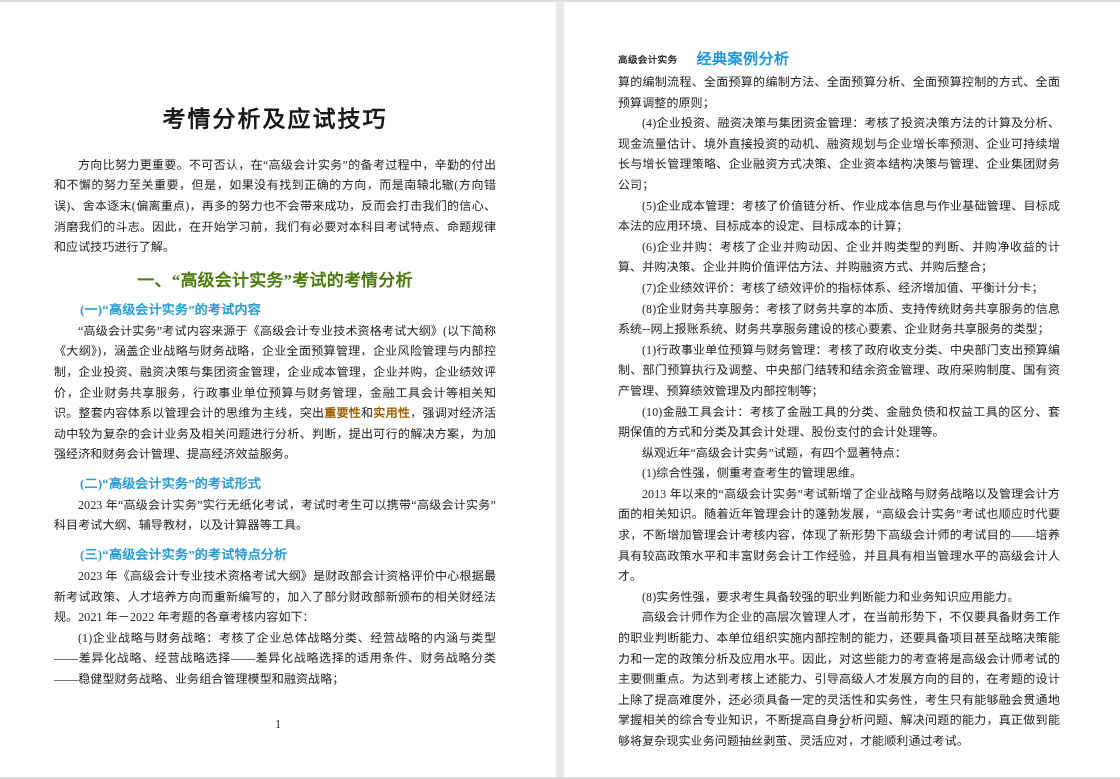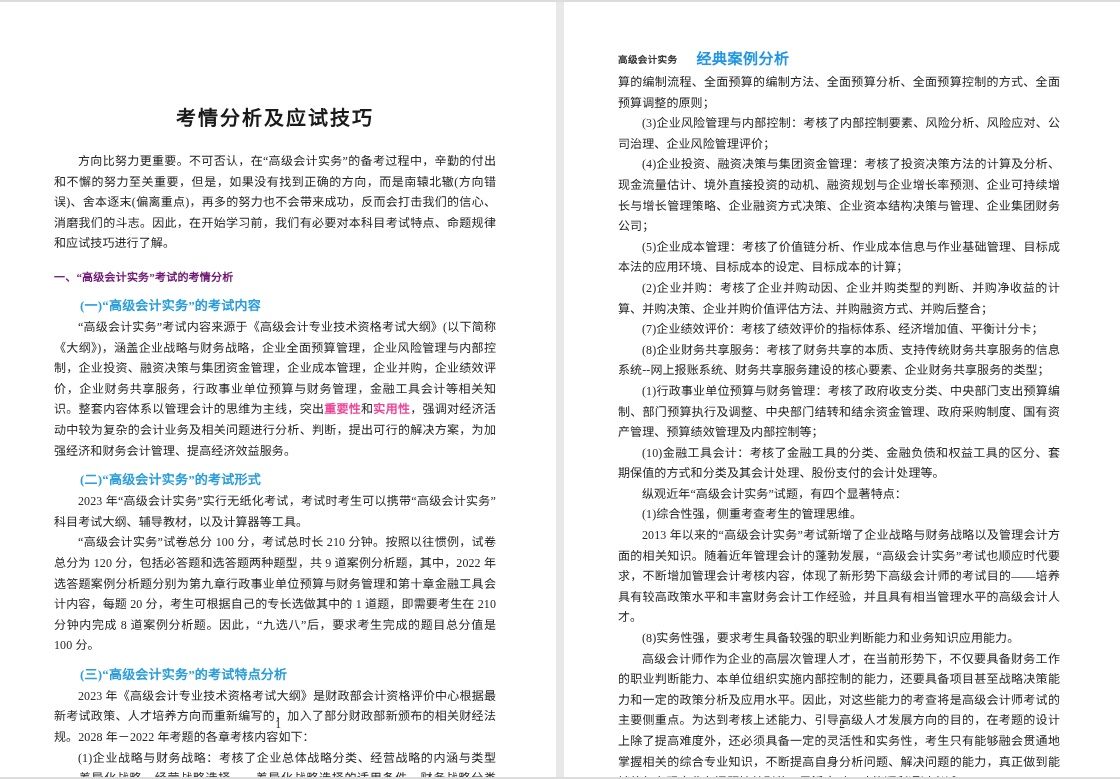--- a/index.html
+++ b/index.html
@@ -66,21 +66,21 @@
     left: 0;
     right: 0;
     top: 0;
   }
 
   
   #page-left .page-body { padding: 0 60px 0 54px; }
 
   .doc-title {
     text-align: center;
-    font-size: 20px;
+    font-size: 23px;
     font-weight: bold;
     letter-spacing: 2px;
     margin: 106px 0 0 0;
     line-height: 1.25;
     color: #1a1a1a;
     font-family: "Liberation Serif", "DejaVu Serif", serif;
   }
 
   p.para {
     margin: 0;
@@ -89,37 +89,38 @@
     text-align: justify;
     text-justify: inter-ideograph;
     text-indent: 2em;
     color: #262626;
     letter-spacing: 0.1px;
   }
   p.para.noindent { text-indent: 0; }
 
   .h1-sec {
     margin: 13px 0 2px 0;
-    font-size: 11px;
+    font-size: 17px;
     font-weight: bold;
     line-height: 20px;
-    color: #701a75;
+    color: #4d7c0f;
     letter-spacing: 0.2px;
+    text-align: center;
   }
   .h2-sec {
     margin: 9px 0 1px 0;
     font-size: 13px;
     font-weight: bold;
     line-height: 20px;
     color: #2a9ddb;
     text-indent: 2em;
     letter-spacing: 0.2px;
   }
   .kw {
-    color: #ec4899;
+    color: #a16207;
     font-weight: bold;
   }
   .spacer-lg { height: 20px; }
 
   
   #page-right .page-body { padding: 0 60px 0 54px; }
 
   .run-head {
     margin: 46px 0 8px 0;
     display: flex;
@@ -173,47 +174,45 @@
 
       <p class="para">方向比努力更重要。不可否认，在“高级会计实务”的备考过程中，辛勤的付出和不懈的努力至关重要，但是，如果没有找到正确的方向，而是南辕北辙(方向错误)、舍本逐末(偏离重点)，再多的努力也不会带来成功，反而会打击我们的信心、消磨我们的斗志。因此，在开始学习前，我们有必要对本科目考试特点、命题规律和应试技巧进行了解。</p>
 
       <h2 class="h1-sec">一、“高级会计实务”考试的考情分析</h2>
 
       <h3 class="h2-sec">(一)“高级会计实务”的考试内容</h3>
       <p class="para"><span>“高级会计实务”考试内容来源于《高级会计专业技术资格考试大纲》(以下简称《大纲》)，涵盖企业战略与财务战略，企业全面预算管理，企业风险管理与内部控制，企业投资、融资决策与集团资金管理，企业成本管理，企业并购，企业绩效评价，企业财务共享服务，行政事业单位预算与财务管理，金融工具会计等相关知识。整套内容体系以管理会计的思维为主线，突出</span><span class="kw">重要性</span><span>和</span><span class="kw">实用性</span><span>，强调对经济活动中较为复杂的会计业务及相关问题进行分析、判断，提出可行的解决方案，为加强经济和财务会计管理、提高经济效益服务。</span></p>
 
       <h3 class="h2-sec">(二)“高级会计实务”的考试形式</h3>
       <p class="para">2023 年“高级会计实务”实行无纸化考试，考试时考生可以携带“高级会计实务”科目考试大纲、辅导教材，以及计算器等工具。</p>
-      <p class="para">“高级会计实务”试卷总分 100 分，考试总时长 210 分钟。按照以往惯例，试卷总分为 120 分，包括必答题和选答题两种题型，共 9 道案例分析题，其中，2022 年选答题案例分析题分别为第九章行政事业单位预算与财务管理和第十章金融工具会计内容，每题 20 分，考生可根据自己的专长选做其中的 1 道题，即需要考生在 210 分钟内完成 8 道案例分析题。因此，“九选八”后，要求考生完成的题目总分值是 100 分。</p>
 
       <h3 class="h2-sec">(三)“高级会计实务”的考试特点分析</h3>
-      <p class="para">2023 年《高级会计专业技术资格考试大纲》是财政部会计资格评价中心根据最新考试政策、人才培养方向而重新编写的，加入了部分财政部新颁布的相关财经法规。2028 年－2022 年考题的各章考核内容如下：</p>
+      <p class="para">2023 年《高级会计专业技术资格考试大纲》是财政部会计资格评价中心根据最新考试政策、人才培养方向而重新编写的，加入了部分财政部新颁布的相关财经法规。2021 年－2022 年考题的各章考核内容如下：</p>
       <p class="para">(1)企业战略与财务战略：考核了企业总体战略分类、经营战略的内涵与类型——差异化战略、经营战略选择——差异化战略选择的适用条件、财务战略分类——稳健型财务战略、业务组合管理模型和融资战略；</p>
 
     </div>
 
     <div class="page-num">1</div>
   </div>
 
   <div class="page-gutter"></div>
 
   <div class="page" id="page-right">
     <div class="page-body">
 
       <div class="run-head">
         <span class="rh-small">高级会计实务</span>
         <span class="rh-big">经典案例分析</span>
       </div>
 
       <p class="para noindent">算的编制流程、全面预算的编制方法、全面预算分析、全面预算控制的方式、全面预算调整的原则；</p>
 
-      <p class="para">(3)企业风险管理与内部控制：考核了内部控制要素、风险分析、风险应对、公司治理、企业风险管理评价；</p>
       <p class="para">(4)企业投资、融资决策与集团资金管理：考核了投资决策方法的计算及分析、现金流量估计、境外直接投资的动机、融资规划与企业增长率预测、企业可持续增长与增长管理策略、企业融资方式决策、企业资本结构决策与管理、企业集团财务公司；</p>
       <p class="para">(5)企业成本管理：考核了价值链分析、作业成本信息与作业基础管理、目标成本法的应用环境、目标成本的设定、目标成本的计算；</p>
-      <p class="para">(2)企业并购：考核了企业并购动因、企业并购类型的判断、并购净收益的计算、并购决策、企业并购价值评估方法、并购融资方式、并购后整合；</p>
+      <p class="para">(6)企业并购：考核了企业并购动因、企业并购类型的判断、并购净收益的计算、并购决策、企业并购价值评估方法、并购融资方式、并购后整合；</p>
       <p class="para">(7)企业绩效评价：考核了绩效评价的指标体系、经济增加值、平衡计分卡；</p>
       <p class="para">(8)企业财务共享服务：考核了财务共享的本质、支持传统财务共享服务的信息系统--网上报账系统、财务共享服务建设的核心要素、企业财务共享服务的类型；</p>
       <p class="para">(1)行政事业单位预算与财务管理：考核了政府收支分类、中央部门支出预算编制、部门预算执行及调整、中央部门结转和结余资金管理、政府采购制度、国有资产管理、预算绩效管理及内部控制等；</p>
       <p class="para">(10)金融工具会计：考核了金融工具的分类、金融负债和权益工具的区分、套期保值的方式和分类及其会计处理、股份支付的会计处理等。</p>
 
       <p class="para">纵观近年“高级会计实务”试题，有四个显著特点：</p>
 
       <p class="para">(1)综合性强，侧重考查考生的管理思维。</p>
       <p class="para">2013 年以来的“高级会计实务”考试新增了企业战略与财务战略以及管理会计方面的相关知识。随着近年管理会计的蓬勃发展，“高级会计实务”考试也顺应时代要求，不断增加管理会计考核内容，体现了新形势下高级会计师的考试目的——培养具有较高政策水平和丰富财务会计工作经验，并且具有相当管理水平的高级会计人才。</p>
 

